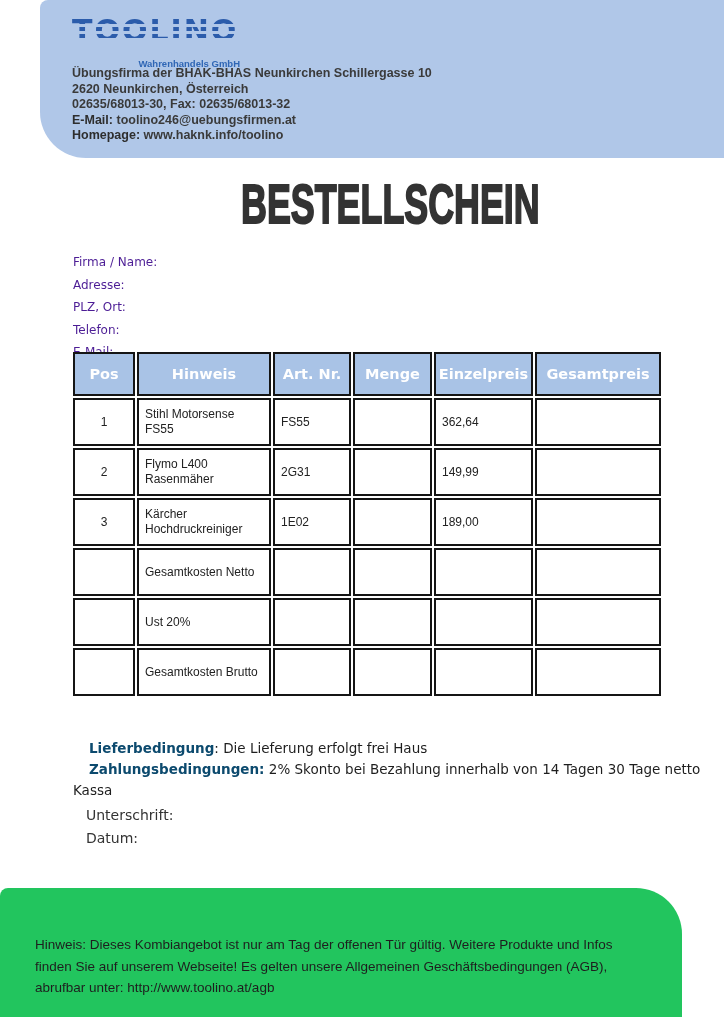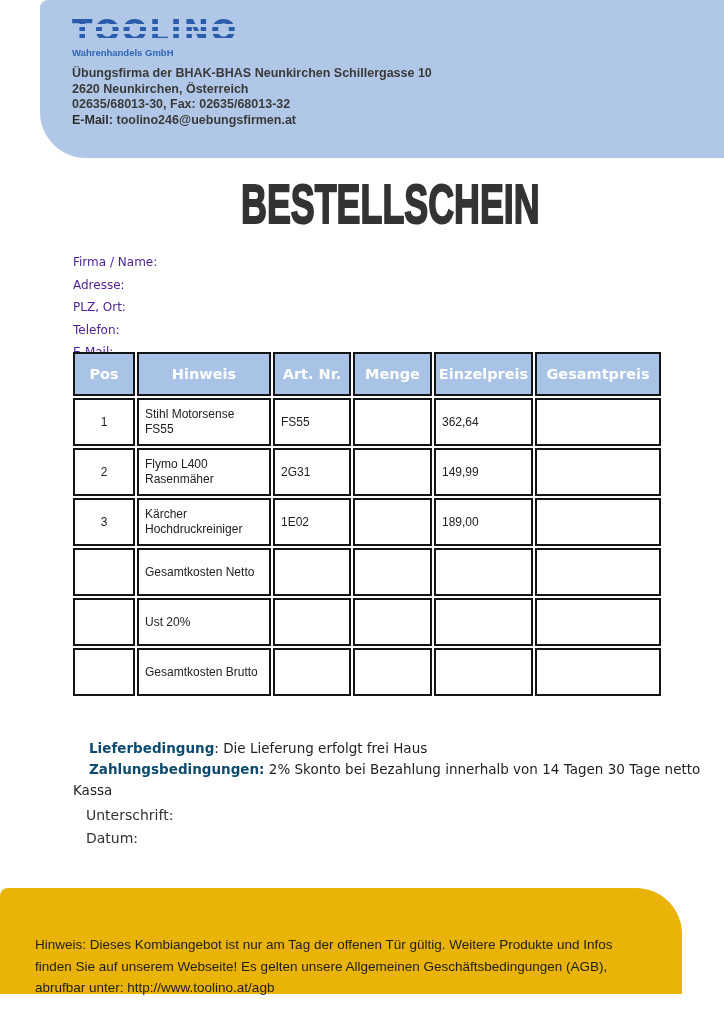--- a/index.html
+++ b/index.html
@@ -14,22 +14,22 @@
     background:#b0c7e8;border-radius:8px 0 0 46px;
   }
   .logo-wrap{position:absolute;left:32px;top:16px;width:168px;}
   .logo-text{
     position:relative;font-family:"DejaVu Sans",sans-serif;font-weight:900;
     font-size:30px;line-height:30px;letter-spacing:2px;color:#2b5cab;
   }
   .logo-stripe{position:absolute;left:-2px;right:-2px;height:3px;background:#b0c7e8;}
   .stripe-1{top:8px;} .stripe-2{top:15px;} .stripe-3{top:22px;}
   .logo-sub{
-    font-weight:bold;font-size:9.5px;line-height:12px;color:#2f66b5;
-    font-family:"Liberation Sans",sans-serif;margin-top:1px;
+    text-align:right;font-weight:bold;font-size:9.5px;line-height:12px;color:#2f66b5;
+    font-family:"Liberation Sans",sans-serif;margin-top:12px;
   }
   .contact{
     position:absolute;left:32px;top:66px;font-size:12.5px;line-height:15.6px;color:#3a3a3a;font-weight:bold;
   }
   .contact b{color:#2e2e2e;}
 
   
   .title-row{position:absolute;left:28px;top:174px;width:724px;text-align:center;}
   .title-text{
     display:inline-block;font-family:"Liberation Sans",sans-serif;font-weight:bold;
@@ -70,22 +70,22 @@
   .conditions b{color:#0c4a6e;margin-left:16px;}
 
   
   .signature{
     position:absolute;left:86px;top:804px;
     font-family:"DejaVu Sans",sans-serif;font-size:14px;line-height:23px;color:#333333;
   }
 
   
   .footer-block{
-    position:absolute;left:0;top:888px;width:682px;height:106px;
-    background:#eab308;border-radius:8px 46px 0 0;
+    position:absolute;left:0;top:888px;width:682px;height:129px;
+    background:#22c55e;border-radius:8px 46px 0 0;
   }
   .footer-note{
     position:absolute;left:35px;top:46px;width:608px;
     font-family:"Liberation Sans",sans-serif;font-size:13.5px;line-height:21.5px;color:#1e1e1e;
   }
 </style>
 </head>
 <body>
 
 <div id="page">
@@ -98,20 +98,21 @@
         <div class="logo-stripe stripe-2"></div>
         <div class="logo-stripe stripe-3"></div>
       </div>
       <div class="logo-sub">Wahrenhandels GmbH</div>
     </div>
     <div class="contact">
       <div>Übungsfirma der BHAK-BHAS Neunkirchen Schillergasse 10</div>
       <div>2620 Neunkirchen, Österreich</div>
       <div>02635/68013-30, Fax: 02635/68013-32</div>
       <div><b>E-Mail:</b> <span>toolino246@uebungsfirmen.at</span></div>
+      <div><b>Homepage:</b> <span>www.haknk.info/toolino</span></div>
     </div>
   </div>
 
   <div class="title-row">
     <span class="title-text">BESTELLSCHEIN</span>
   </div>
 
   <div class="form-fields">
     <div>Firma / Name:</div>
     <div>Adresse:</div>

